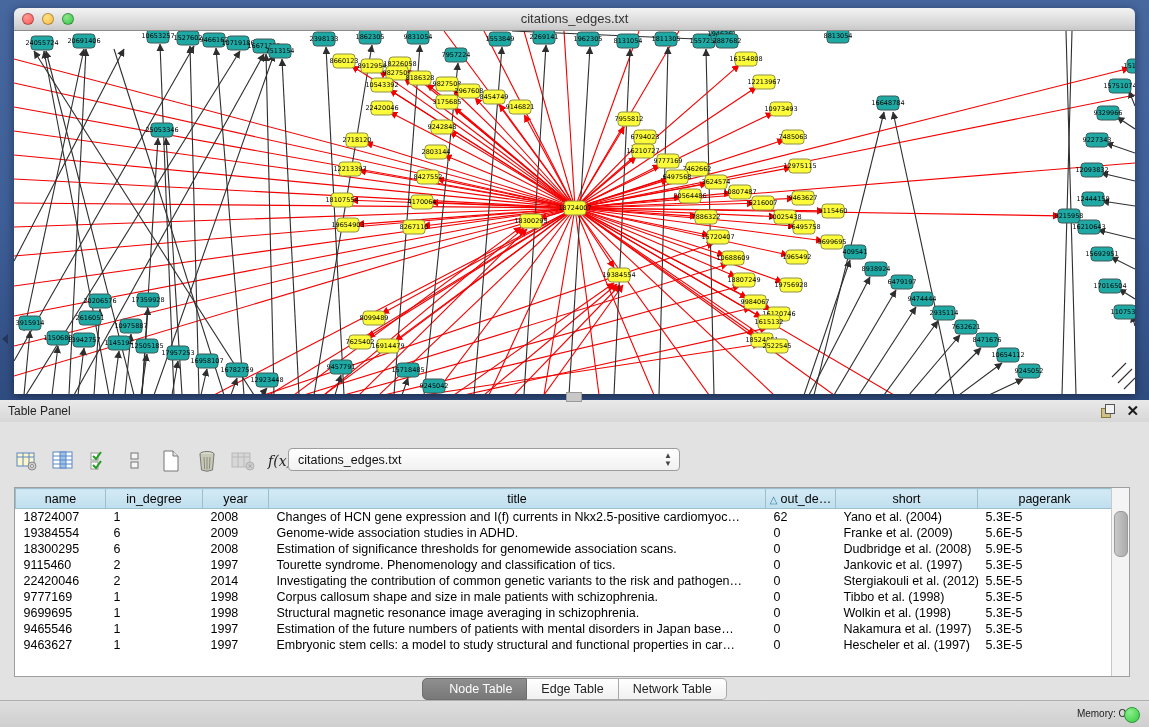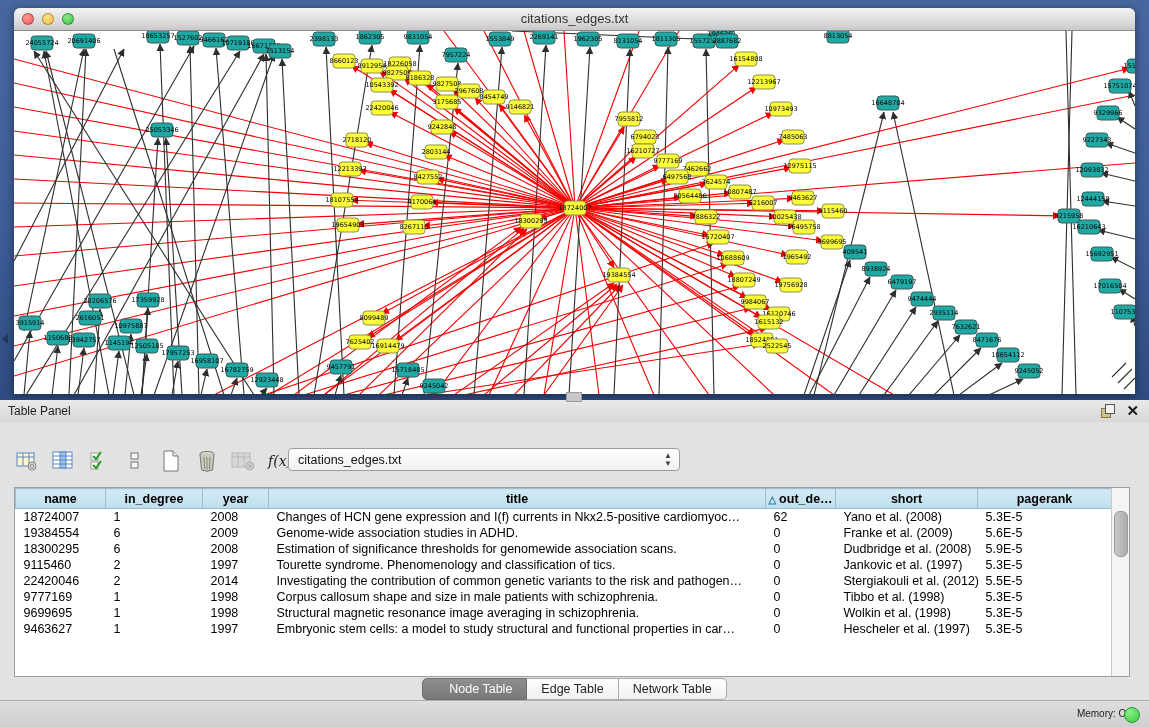--- a/index.html
+++ b/index.html
@@ -36,21 +36,21 @@
   .tbtn svg{display:block;}
   #fx-label{font-size:14px;font-style:italic;font-family:"DejaVu Serif",serif;color:#222;margin-left:2px;}
   #combo{position:absolute;left:288px;top:26px;width:392px;height:23px;background:linear-gradient(180deg,#fff,#f1f1f1);
     border:1px solid #9d9d9d;border-radius:4px;box-sizing:border-box;}
   #combo-text{position:absolute;left:9px;top:4px;font-size:12.5px;color:#111;}
   #combo-arrows{position:absolute;right:7px;top:3px;font-size:8px;color:#444;line-height:8px;text-align:center;}
 
   #table-box{position:absolute;left:14px;top:65px;width:1114px;height:188px;background:#ffffff;border:1px solid #9e9e9e;box-sizing:content-box;}
   #tbl{border-collapse:collapse;table-layout:fixed;width:1096px;font-size:12.5px;color:#000;}
   #tbl th{height:20px;background:linear-gradient(180deg,#d3eaf5,#bfdfee);border:1px solid #9dbecd;
-    font-weight:bold;font-size:12.5px;text-align:center;overflow:hidden;white-space:nowrap;padding:0 2px;box-sizing:border-box;}
+    font-weight:normal;font-size:12.5px;text-align:center;overflow:hidden;white-space:nowrap;padding:0 2px;box-sizing:border-box;}
   #tbl td{height:16px;padding:0 0 0 8px;border:none;overflow:hidden;white-space:nowrap;box-sizing:border-box;}
   .sort-tri{color:#2b7e9e;font-size:10px;margin-right:3px;}
   #vscroll{position:absolute;right:0;top:0;width:17px;height:188px;background:#f4f4f4;border-left:1px solid #c9c9c9;}
   #vthumb{position:absolute;left:2px;top:23px;width:12px;height:44px;background:linear-gradient(90deg,#c9c9c9,#ababab);border-radius:6px;border:1px solid #999;}
 
   #tabs{position:absolute;left:0;top:256px;width:1149px;height:24px;text-align:center;}
   .seg{display:inline-block;height:20px;line-height:20px;padding:0 14px;font-size:12.5px;
     border:1px solid #a9a9a9;border-left:none;background:linear-gradient(180deg,#ffffff,#f0f0f0);color:#222;vertical-align:top;}
   .seg.first{border-left:1px solid #a9a9a9;border-radius:5px 0 0 5px;}
   .seg.last{border-radius:0 5px 5px 0;}
@@ -826,21 +826,21 @@
               <th style="width: 134px;">pagerank</th>
             </tr>
           </thead>
         <tbody id="tbl-body">
             <tr>
               <td>18724007</td>
               <td>1</td>
               <td>2008</td>
               <td>Changes of HCN gene expression and I(f) currents in Nkx2.5-positive cardiomyoc…</td>
               <td>62</td>
-              <td>Yano et al. (2008)</td>
+              <td>Yano et al. (2004)</td>
               <td>5.3E-5</td>
             </tr>
             <tr>
               <td>19384554</td>
               <td>6</td>
               <td>2009</td>
               <td>Genome-wide association studies in ADHD.</td>
               <td>0</td>
               <td>Franke et al. (2009)</td>
               <td>5.6E-5</td>
@@ -884,20 +884,29 @@
             <tr>
               <td>9699695</td>
               <td>1</td>
               <td>1998</td>
               <td>Structural magnetic resonance image averaging in schizophrenia.</td>
               <td>0</td>
               <td>Wolkin et al. (1998)</td>
               <td>5.3E-5</td>
             </tr>
             <tr>
+              <td>9465546</td>
+              <td>1</td>
+              <td>1997</td>
+              <td>Estimation of the future numbers of patients with mental disorders in Japan base…</td>
+              <td>0</td>
+              <td>Nakamura et al. (1997)</td>
+              <td>5.3E-5</td>
+            </tr>
+            <tr>
               <td>9463627</td>
               <td>1</td>
               <td>1997</td>
               <td>Embryonic stem cells: a model to study structural and functional properties in car…</td>
               <td>0</td>
               <td>Hescheler et al. (1997)</td>
               <td>5.3E-5</td>
             </tr>
           </tbody>
       </table>

